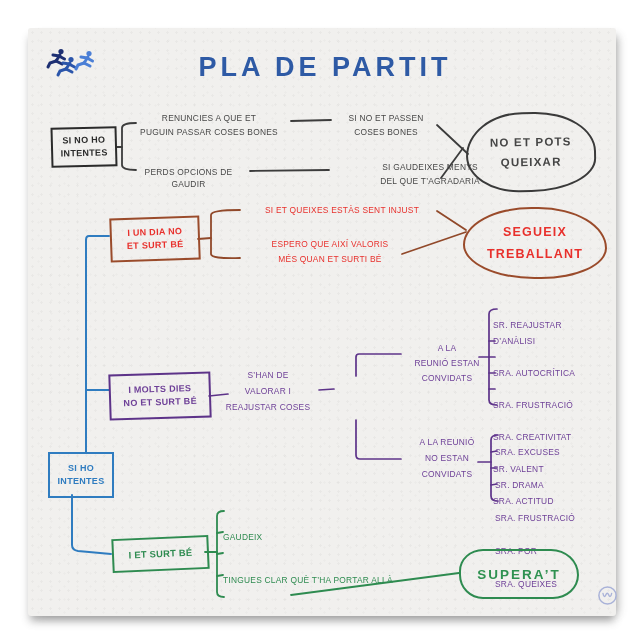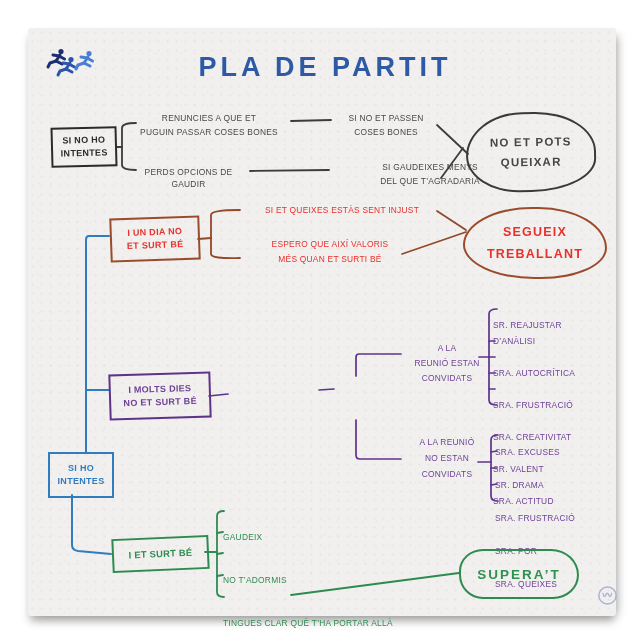--- a/index.html
+++ b/index.html
@@ -144,20 +144,23 @@
 ET SURT BÉ</div>
   <div class="txt c-red" style="left:246px;top:204px;width:192px;line-height:12px;">SI ET QUEIXES ESTÀS SENT INJUST</div>
   <div class="txt c-red" style="left:246px;top:237px;width:168px;line-height:15px;">ESPERO QUE AIXÍ VALORIS
 MÉS QUAN ET SURTI BÉ</div>
   <div class="oval c-red" style="left:463px;top:207px;width:140px;height:68px;border:2.4px solid #9a4b2b;
               border-radius:50% 50% 48% 52% / 55% 60% 45% 50%;font-size:12.5px;line-height:22px;letter-spacing:1.2px;">SEGUEIX
 TREBALLANT</div>
 
   <div class="bx c-purple" style="left:109px;top:373px;width:98px;height:42px;border:2px solid #5d3389;transform:rotate(-1.8deg);">I MOLTS DIES
 NO ET SURT BÉ</div>
+  <div class="txt c-purple" style="left:216px;top:367px;width:104px;line-height:16px;">S’HAN DE
+VALORAR I
+REAJUSTAR COSES</div>
 
   <div class="txt c-purple" style="left:401px;top:341px;width:92px;line-height:15px;text-align:center;">A LA
 REUNIÓ ESTAN
 CONVIDATS</div>
   <div class="txt list c-purple" style="left:493px;top:301px;width:96px;line-height:16px;">
     <div>SR. REAJUSTAR
 D’ANÀLISI</div>
     <div>SRA. AUTOCRÍTICA</div>
     <div>SRA. FRUSTRACIÓ</div>
     <div>SRA. CREATIVITAT</div>
@@ -175,21 +178,20 @@
     <div>SRA. POR</div>
     <div>SRA. QUEIXES</div>
   </div>
 
   <div class="bx c-blue" style="left:48px;top:452px;width:62px;height:42px;border:2.3px solid #2f7cc0;">SI HO
 INTENTES</div>
 
   <div class="bx c-green" style="left:112px;top:537px;width:93px;height:30px;border:2px solid #2e8b50;font-size:9.3px;transform:rotate(-2.5deg);">I ET SURT BÉ</div>
   <div class="txt list c-green" style="left:223px;top:505px;width:230px;line-height:21.5px;">
     <div>GAUDEIX</div>
-    <div>NO T’ADORMIS</div>
     <div>TINGUES CLAR QUÈ T’HA PORTAR ALLÀ</div>
     
     
   </div>
   <div class="oval c-green" style="left:459px;top:549px;width:116px;height:46px;border:2.2px solid #2e8b50;color:#2e9150;
               border-radius:24px 28px 26px 24px / 22px 26px 24px 24px;font-size:13.5px;letter-spacing:2px;">SUPERA’T</div>
 
   <svg style="position:absolute;left:595px;top:583px;" width="25" height="25" viewBox="0 0 25 25">
     <circle cx="12.5" cy="12.5" r="8.6" fill="none" stroke="#a9b2d8" stroke-width="1.5"></circle>
     <path d="M8,10.5 C8.6,14 10,14.4 11,11.6 C11.7,9.8 12.8,9.8 13.5,11.6 C14.5,14.4 16,14 16.6,10.5" fill="none" stroke="#a9b2d8" stroke-width="1.4" stroke-linecap="round"></path>

